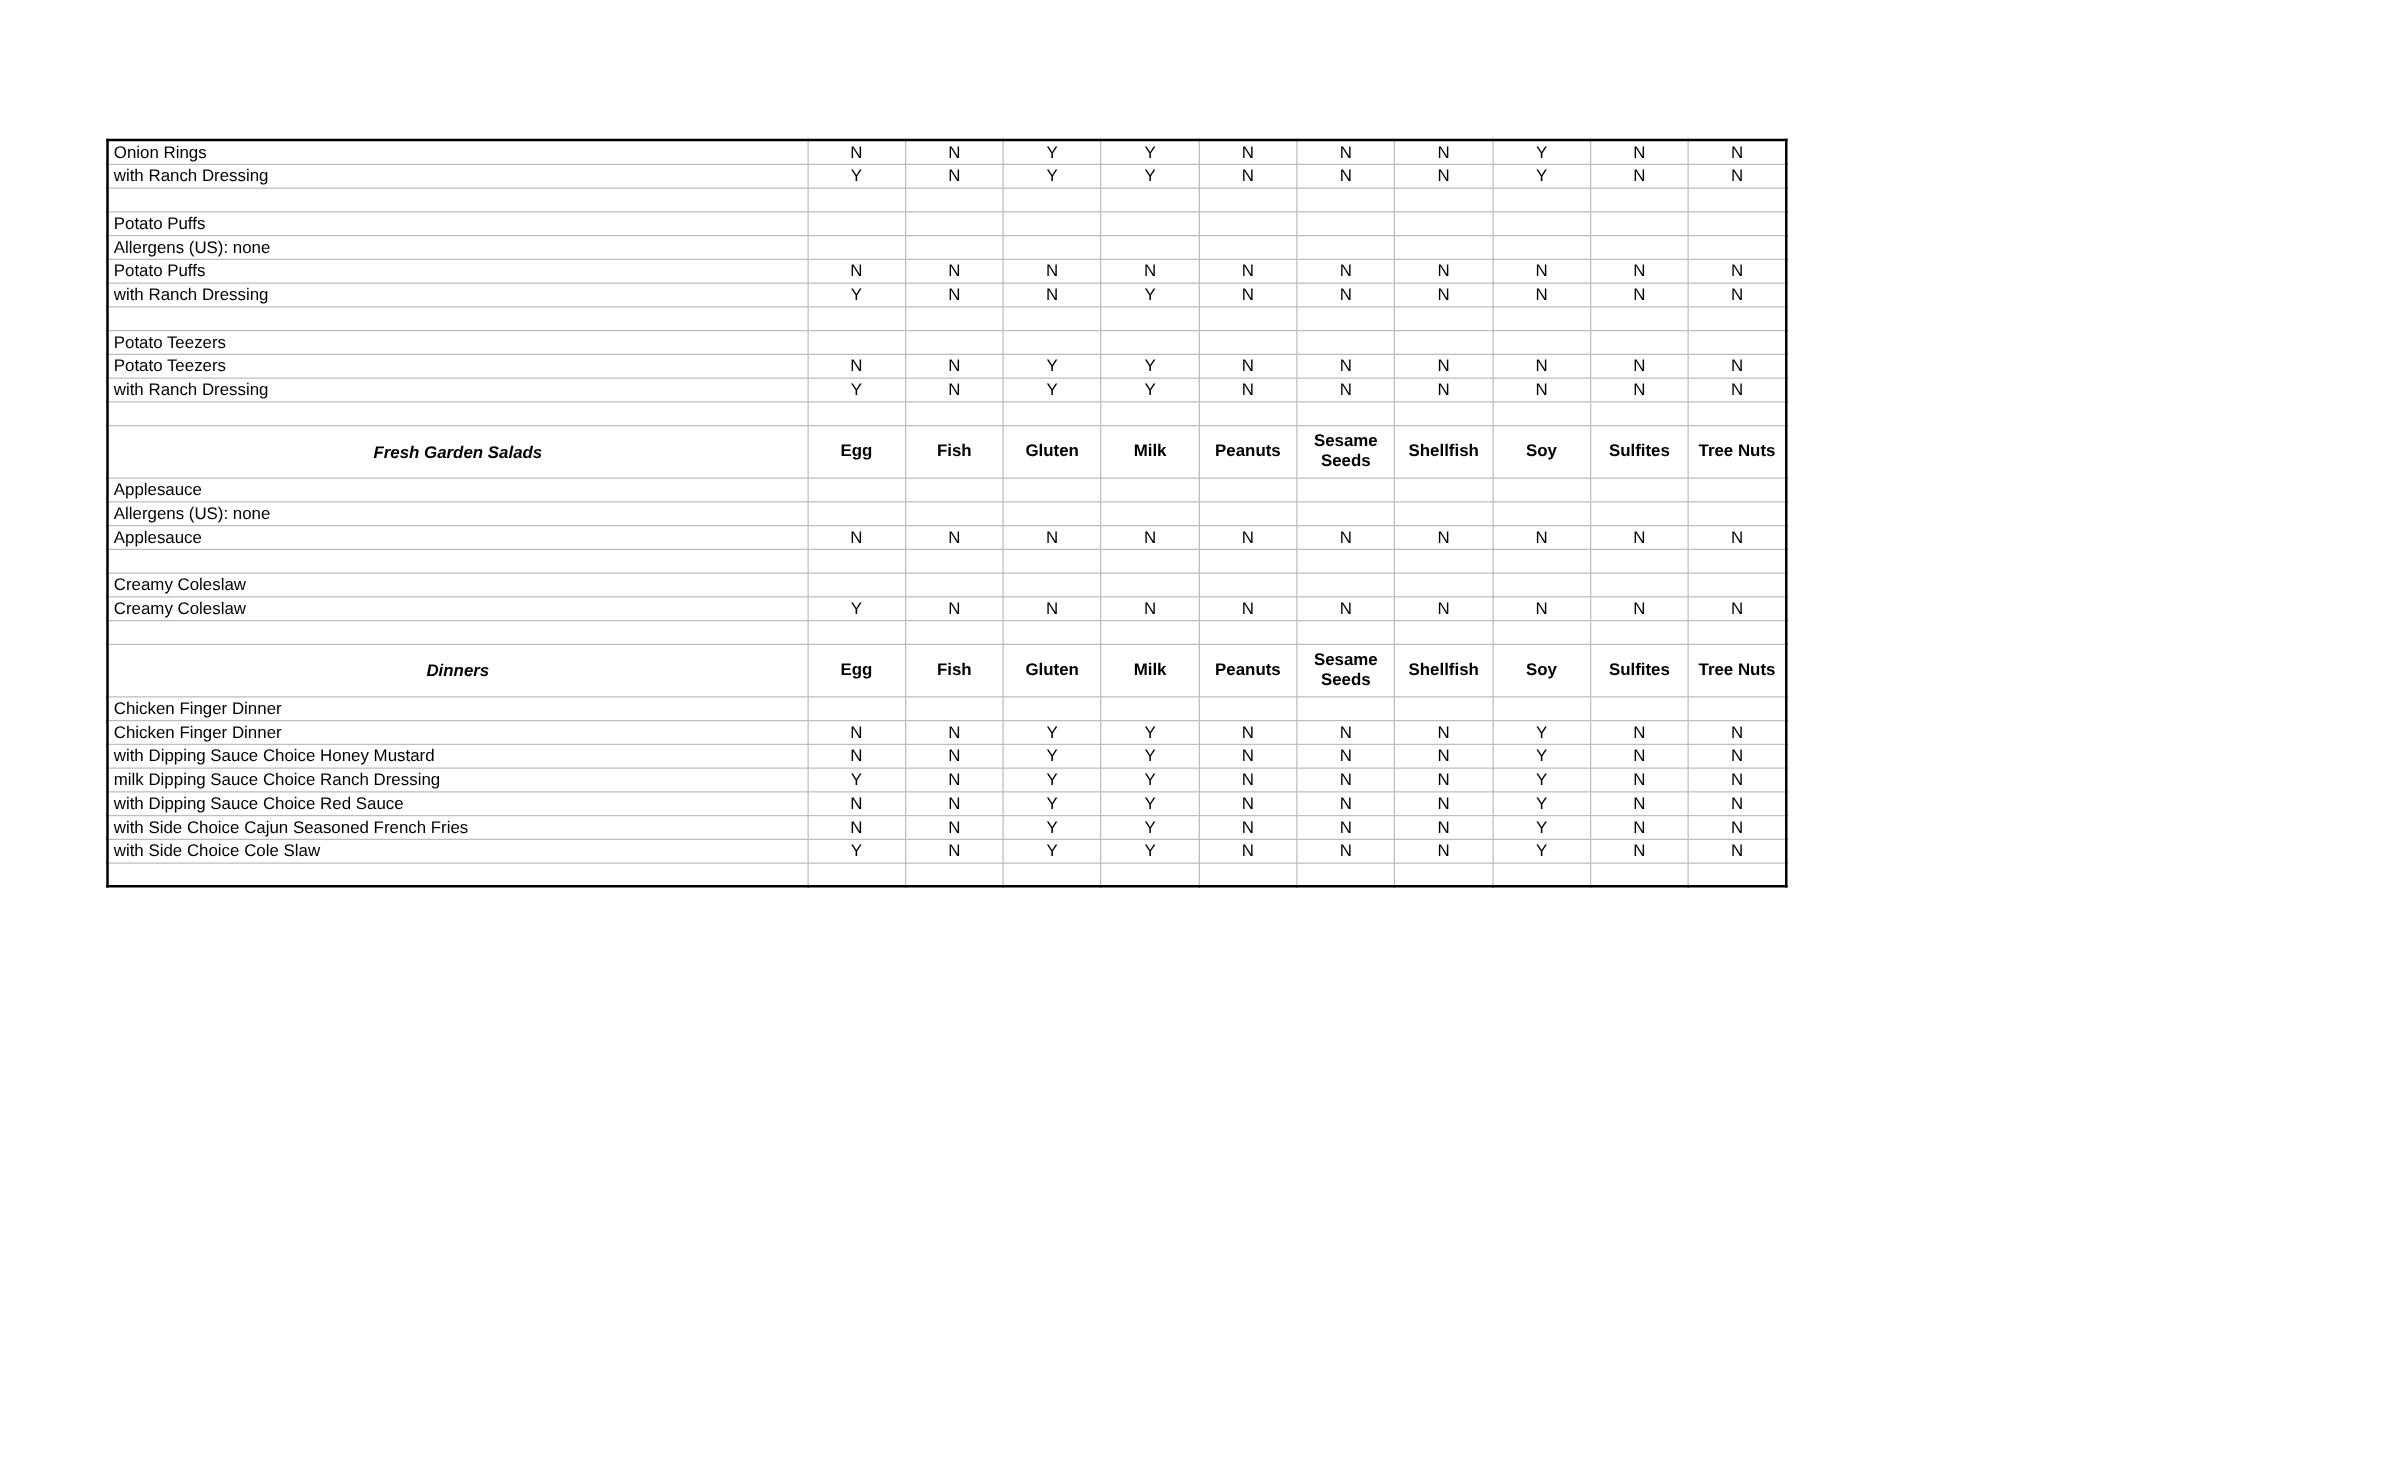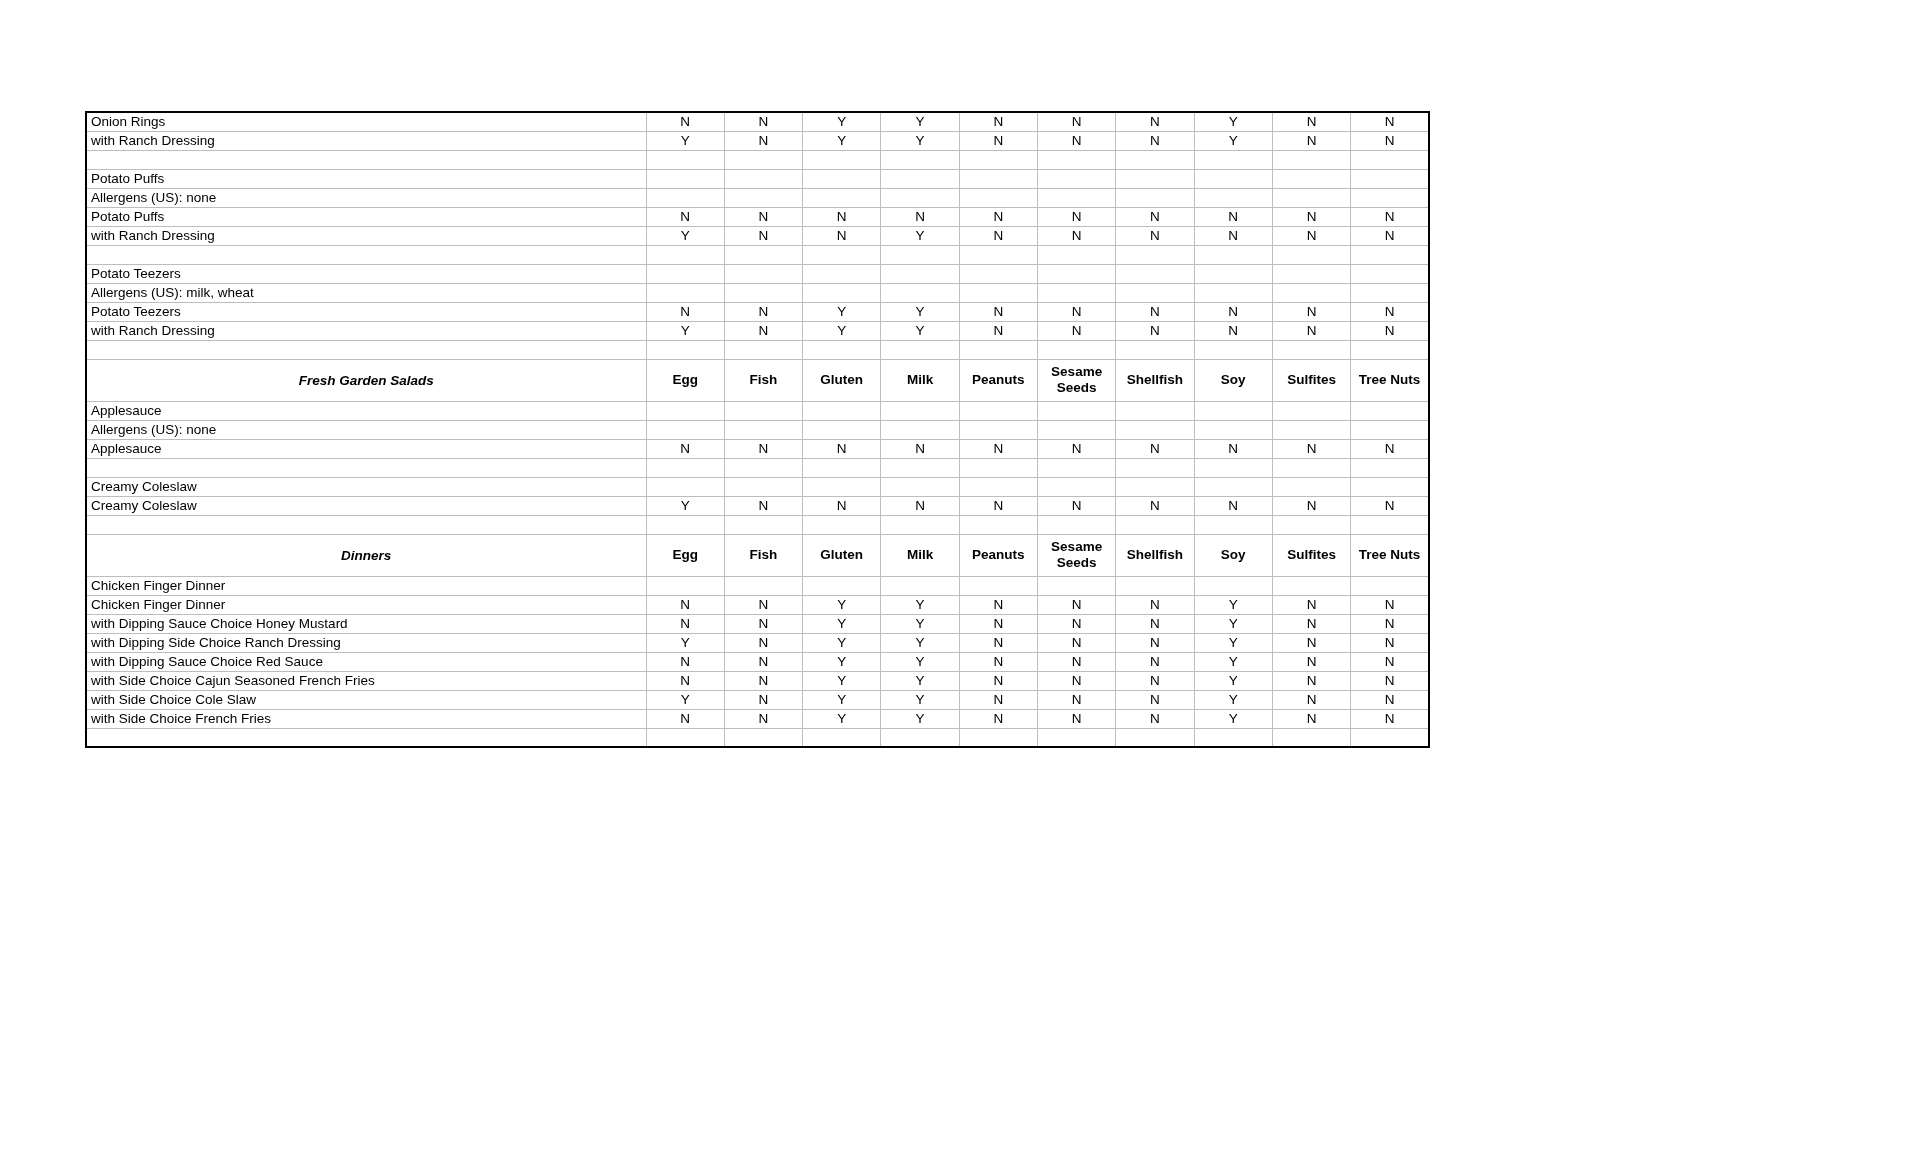--- a/index.html
+++ b/index.html
@@ -178,33 +178,20 @@
           <td class="value-cell"></td>
           <td class="value-cell"></td>
           <td class="value-cell"></td>
           <td class="value-cell"></td>
           <td class="value-cell"></td>
           <td class="value-cell"></td>
           <td class="value-cell"></td>
         </tr>
         <tr class="item-row">
           <td class="item-name">Potato Teezers</td>
-          <td class="value-cell"></td>
-          <td class="value-cell"></td>
-          <td class="value-cell"></td>
-          <td class="value-cell"></td>
-          <td class="value-cell"></td>
-          <td class="value-cell"></td>
-          <td class="value-cell"></td>
-          <td class="value-cell"></td>
-          <td class="value-cell"></td>
-          <td class="value-cell"></td>
-        </tr>
-        <tr class="item-row">
-          <td class="item-name">Allergens (US): milk, wheat</td>
           <td class="value-cell"></td>
           <td class="value-cell"></td>
           <td class="value-cell"></td>
           <td class="value-cell"></td>
           <td class="value-cell"></td>
           <td class="value-cell"></td>
           <td class="value-cell"></td>
           <td class="value-cell"></td>
           <td class="value-cell"></td>
           <td class="value-cell"></td>
@@ -398,21 +385,21 @@
           <td class="value-cell">Y</td>
           <td class="value-cell">Y</td>
           <td class="value-cell">N</td>
           <td class="value-cell">N</td>
           <td class="value-cell">N</td>
           <td class="value-cell">Y</td>
           <td class="value-cell">N</td>
           <td class="value-cell">N</td>
         </tr>
         <tr class="item-row">
-          <td class="item-name">with Dipping Side Choice Ranch Dressing</td>
+          <td class="item-name">milk Dipping Sauce Choice Ranch Dressing</td>
           <td class="value-cell">Y</td>
           <td class="value-cell">N</td>
           <td class="value-cell">Y</td>
           <td class="value-cell">Y</td>
           <td class="value-cell">N</td>
           <td class="value-cell">N</td>
           <td class="value-cell">N</td>
           <td class="value-cell">Y</td>
           <td class="value-cell">N</td>
           <td class="value-cell">N</td>
@@ -439,33 +426,20 @@
           <td class="value-cell">N</td>
           <td class="value-cell">N</td>
           <td class="value-cell">N</td>
           <td class="value-cell">Y</td>
           <td class="value-cell">N</td>
           <td class="value-cell">N</td>
         </tr>
         <tr class="item-row">
           <td class="item-name">with Side Choice Cole Slaw</td>
           <td class="value-cell">Y</td>
-          <td class="value-cell">N</td>
-          <td class="value-cell">Y</td>
-          <td class="value-cell">Y</td>
-          <td class="value-cell">N</td>
-          <td class="value-cell">N</td>
-          <td class="value-cell">N</td>
-          <td class="value-cell">Y</td>
-          <td class="value-cell">N</td>
-          <td class="value-cell">N</td>
-        </tr>
-        <tr class="item-row">
-          <td class="item-name">with Side Choice French Fries</td>
-          <td class="value-cell">N</td>
           <td class="value-cell">N</td>
           <td class="value-cell">Y</td>
           <td class="value-cell">Y</td>
           <td class="value-cell">N</td>
           <td class="value-cell">N</td>
           <td class="value-cell">N</td>
           <td class="value-cell">Y</td>
           <td class="value-cell">N</td>
           <td class="value-cell">N</td>
         </tr>

